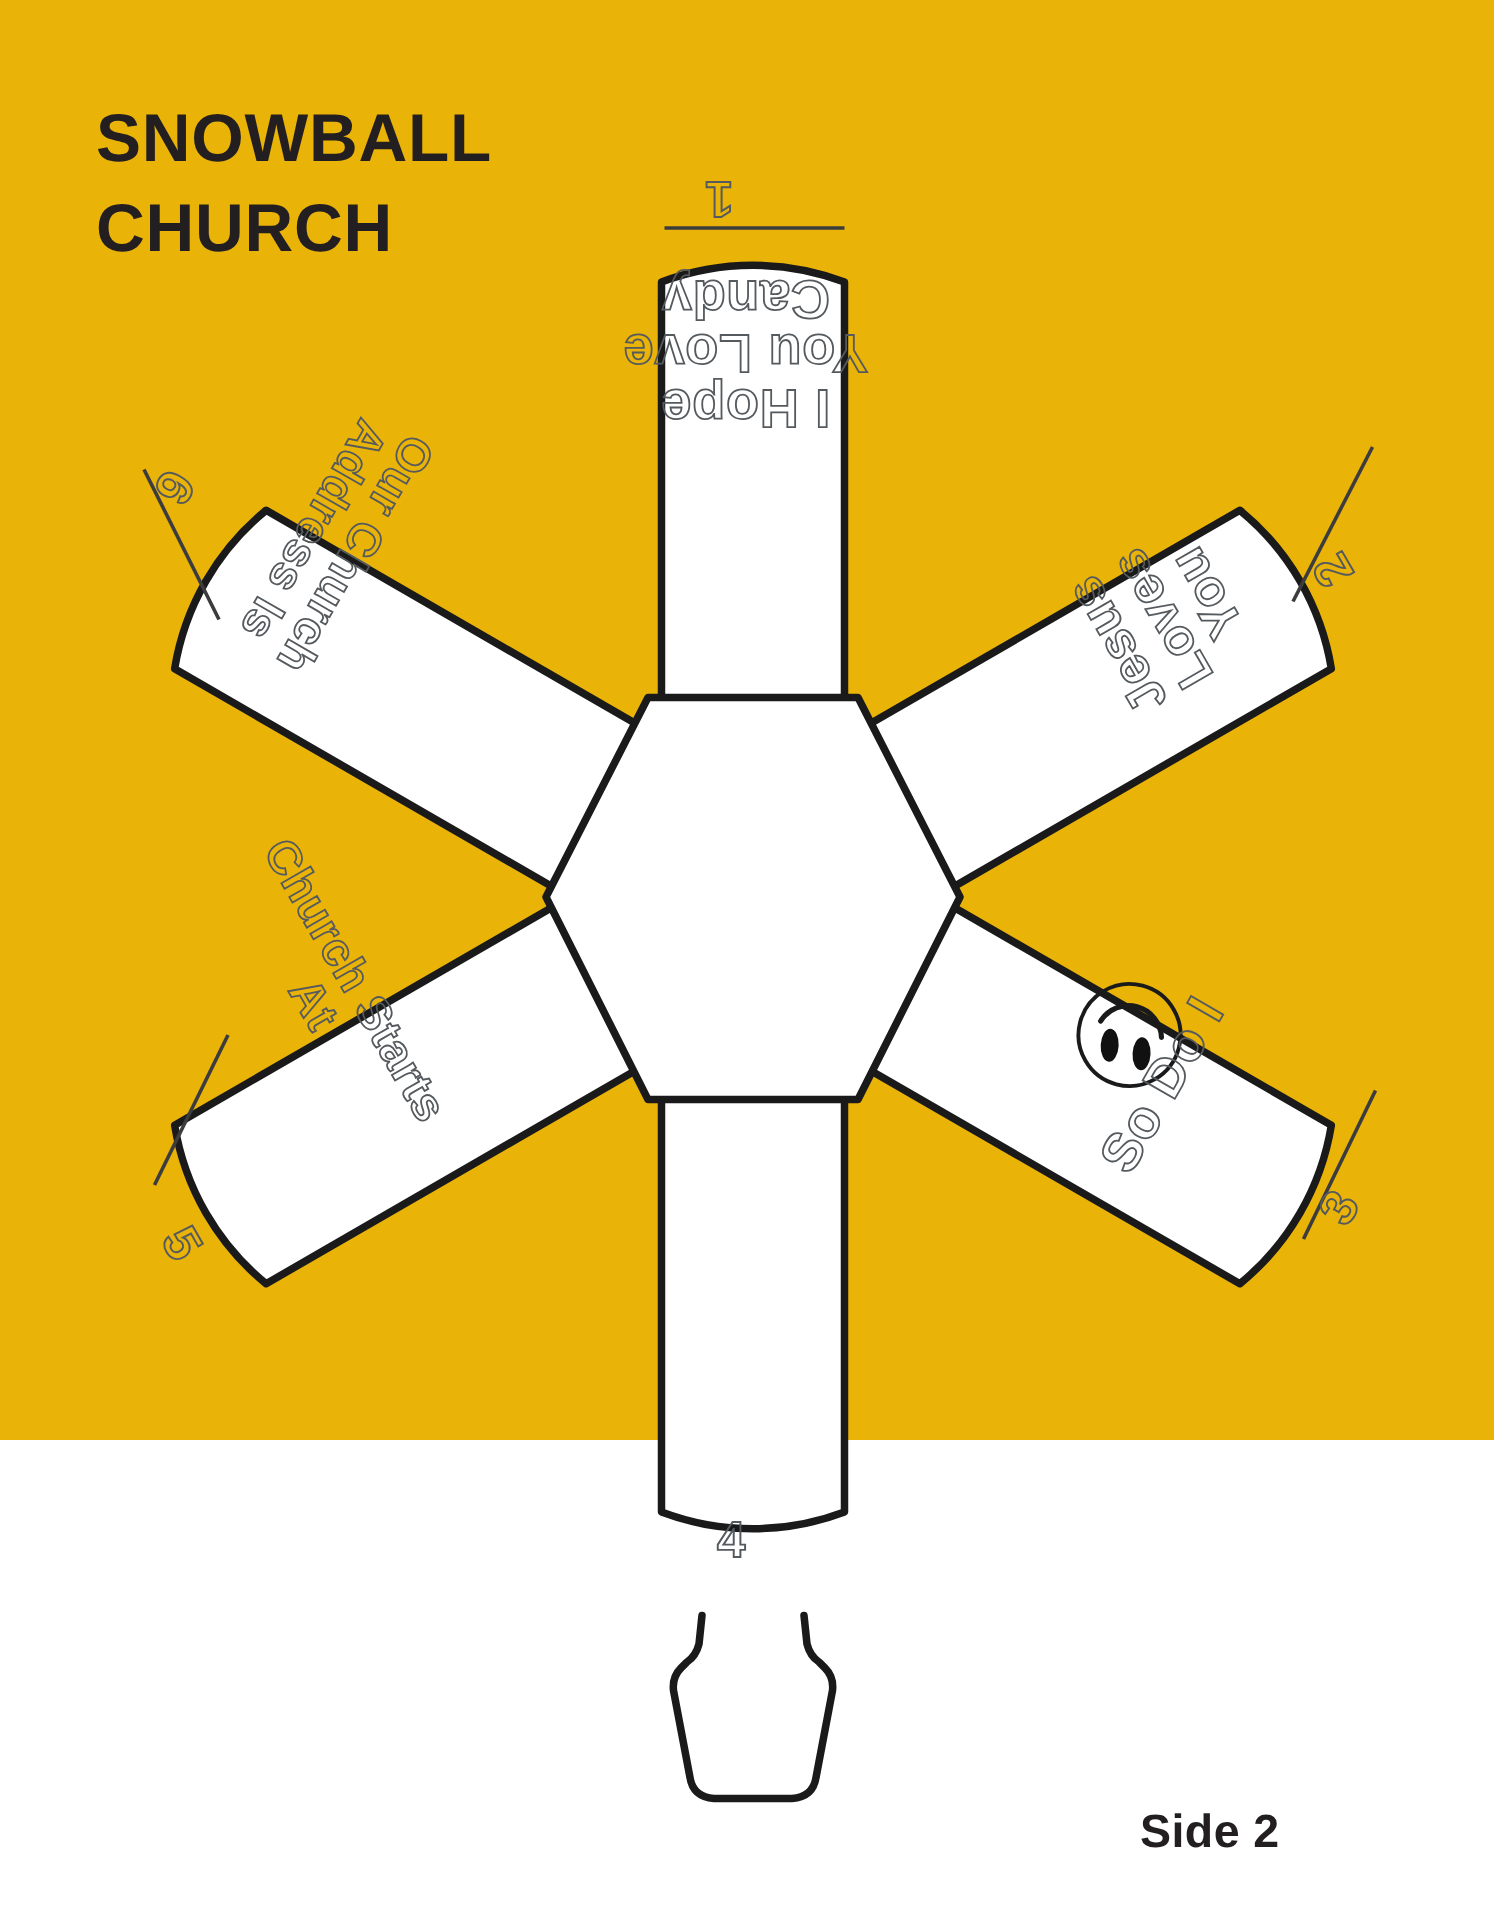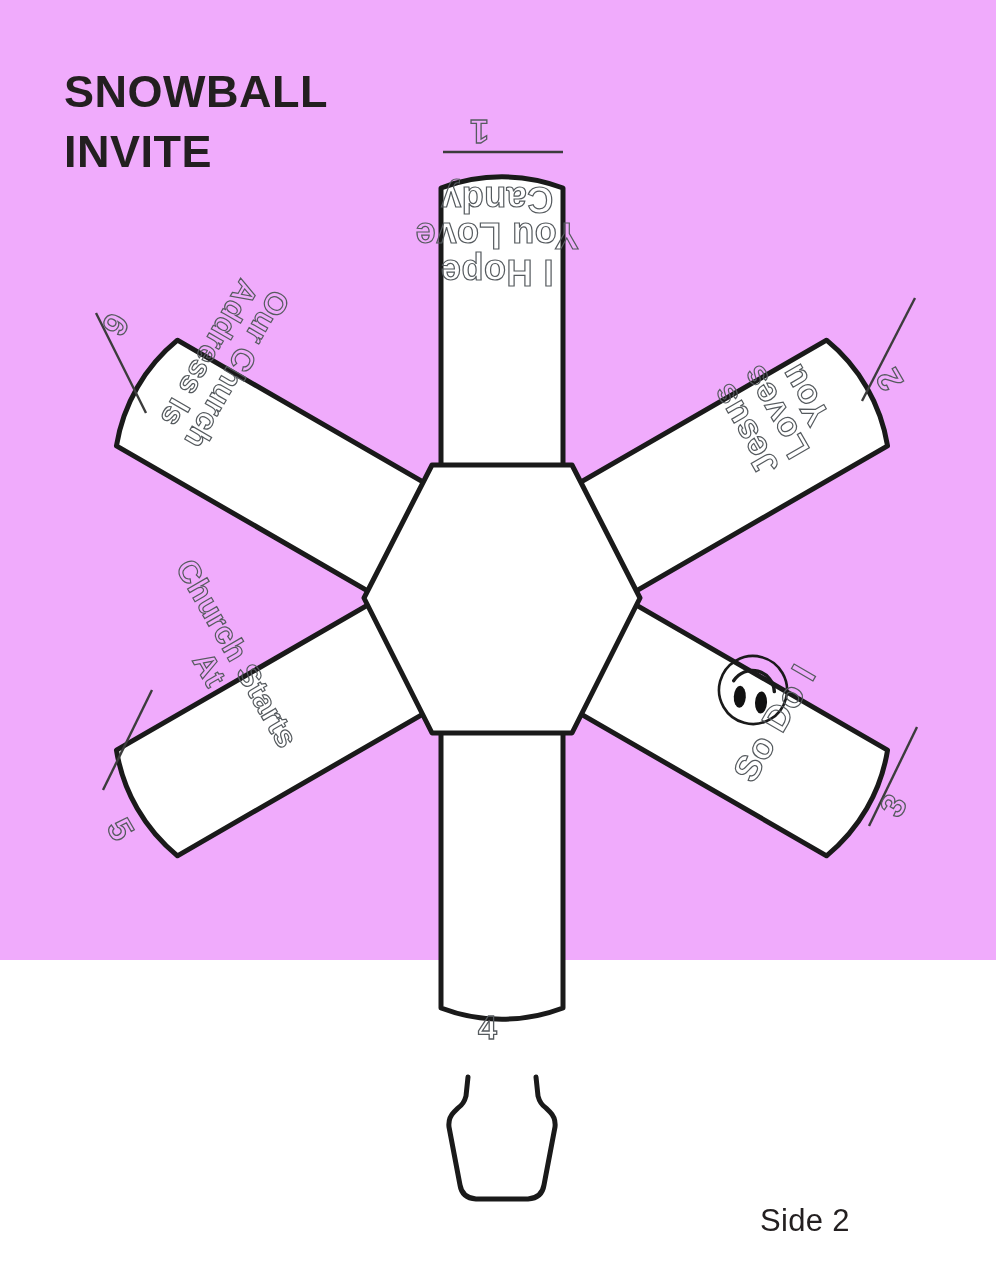--- a/index.html
+++ b/index.html
@@ -14,21 +14,21 @@
     overflow: hidden;
     font-family: "Liberation Sans", sans-serif;
     color: #231f20;
   }
 
   #page {
     position: absolute;
     left: 0; top: 0;
     width: 996px;
     height: 960px;
-    background: #f0abfc;
+    background: #eab308;
   }
 
   
   #title-block {
     position: absolute;
     left: 64px;
     top: 62px;
     width: 360px;
   }
   #title-block .title-line {
@@ -40,21 +40,21 @@
     color: #231f20;
     white-space: nowrap;
   }
 
   
   #side-label {
     position: absolute;
     left: 760px;
     top: 1203px;
     font-family: "Liberation Sans", sans-serif;
-    font-weight: normal;
+    font-weight: bold;
     font-size: 31px;
     color: #231f20;
     letter-spacing: 0.3px;
   }
 
   
   #flower-svg {
     position: absolute;
     left: 0;
     top: 0;
@@ -142,21 +142,21 @@
   .pnum-5 { left: 111px; top: 810px; transform: rotate(60deg); }
   .pnum-6 { left: 106px; top: 305px; transform: rotate(120deg); }
 </style>
 </head>
 <body>
 
 <div id="page">
 
   <div id="title-block">
     <div class="title-line">SNOWBALL</div>
-    <div class="title-line">INVITE</div>
+    <div class="title-line">CHURCH</div>
   </div>
 
   <svg id="flower-svg" viewBox="0 0 996 1282">
 
     <g transform="translate(502,598) rotate(-90) translate(-502,-598)">
       <path class="petal-outline" d="M 570 537
                L 570 570
                A 70 70 0 0 1 570 626
                L 570 659
                L 912 659

